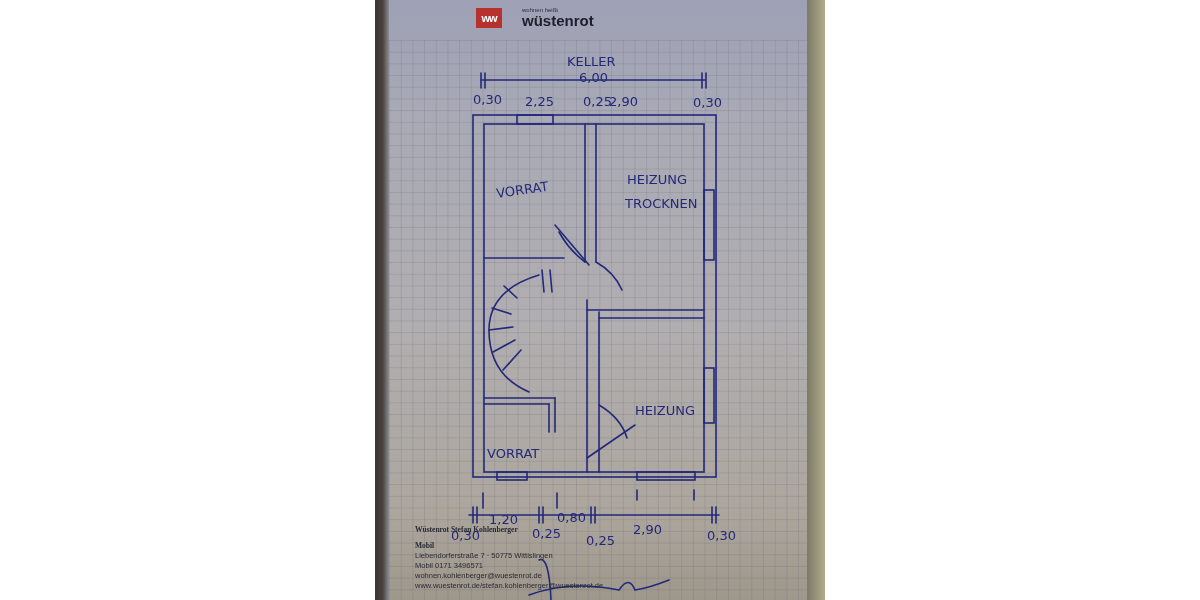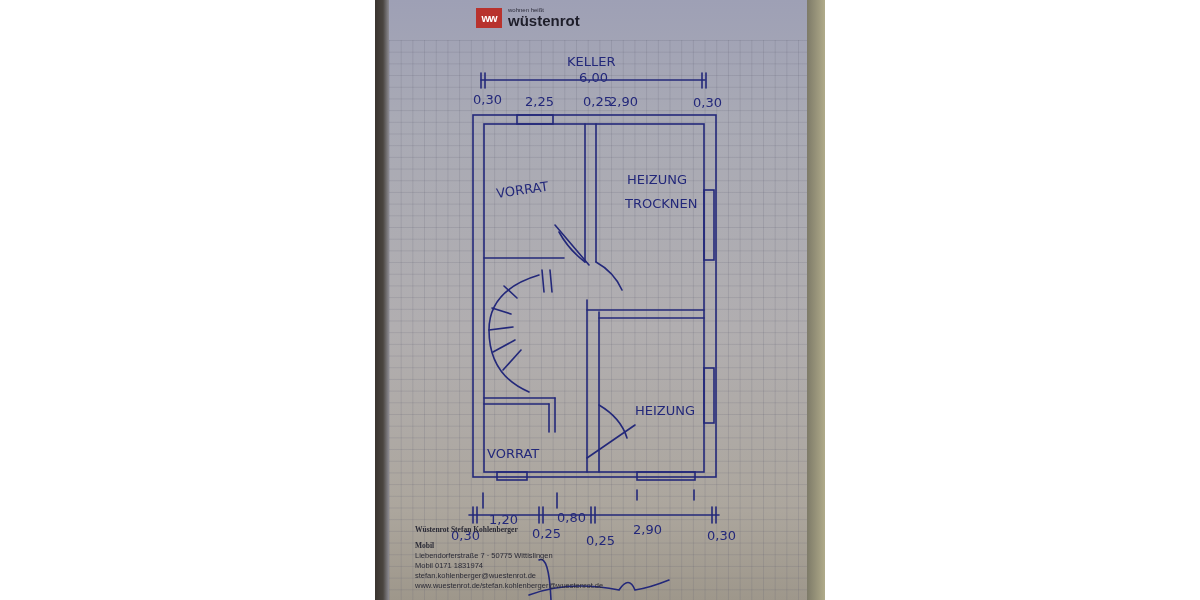--- a/index.html
+++ b/index.html
@@ -4,21 +4,21 @@
 <style>
   html,body{margin:0;padding:0;background:#ffffff;}
   body{width:1200px;height:600px;position:relative;overflow:hidden;font-family:"Liberation Sans",sans-serif;}
   .photo{position:absolute;left:375px;top:0;width:450px;height:600px;overflow:hidden;
     background:linear-gradient(90deg,#3a3530 0,#4a4540 8px,#8d8c93 14px,#a8a8b0 40%,#a7a6ab 80%,#9e9c98 95%,#7d7a68 96%,#b0ab8a 100%);}
   .paper{position:absolute;left:14px;top:0;width:418px;height:600px;
     background:linear-gradient(180deg,#9ea0b5 0,#a9aab5 20%,#b1aeb0 55%,#aca69d 85%,#9e978b 100%);}
   .grid{position:absolute;left:0;top:40px;right:0;bottom:0;
     background-image:linear-gradient(rgba(90,90,110,.18) 1px,transparent 1px),linear-gradient(90deg,rgba(90,90,110,.18) 1px,transparent 1px);
     background-size:11.7px 11.7px;}
-  .logo{position:absolute;left:43px;top:7px;display:flex;align-items:center;gap:6px;padding-left:44px;}
+  .logo{position:absolute;left:43px;top:7px;display:flex;align-items:center;gap:20px;padding-left:44px;}
   .logo-mark{width:26px;height:20px;background:#b8322d;color:#fff;font-size:11px;font-weight:bold;display:flex;align-items:center;justify-content:center;letter-spacing:-1px;}
   .logo-text{display:flex;flex-direction:column;line-height:1;}
   .logo-tag{font-size:6px;color:#2b2b3a;}
   .logo-name{font-size:15px;font-weight:bold;color:#1e1e2a;}
   .plan{position:absolute;left:0;top:0;}
   .hand{font-family:"DejaVu Sans",sans-serif;fill:#23287a;font-size:13px;}
   .footer{position:absolute;left:26px;top:525px;font-size:7.5px;line-height:10px;color:#2a2a35;}
   .footer .b{font-weight:bold;font-family:Liberation Serif, serif;}
 </style>
 </head>
@@ -121,18 +121,18 @@
       <text class="hand" x="143" y="538" font-size="10">0,25</text>
       <text class="hand" x="197" y="545" font-size="10">0,25</text>
       <text class="hand" x="318" y="540" font-size="10">0,30</text>
     </svg>
 
     <div class="footer">
       <div class="b">Wüstenrot Stefan Kohlenberger</div>
       <div style="height:6px"></div>
       <div class="b">Mobil</div>
       <div>Liebendorferstraße 7 · 50775 Wittislingen</div>
-      <div>Mobil 0171 1831974</div>
-      <div>stefan.kohlenberger@wuestenrot.de</div>
+      <div>Mobil 0171 3496571</div>
+      <div>wohnen.kohlenberger@wuestenrot.de</div>
       <div>www.wuestenrot.de/stefan.kohlenberger@wuestenrot.de</div>
     </div>
   </div>
 </div>
 
 </body></html>

